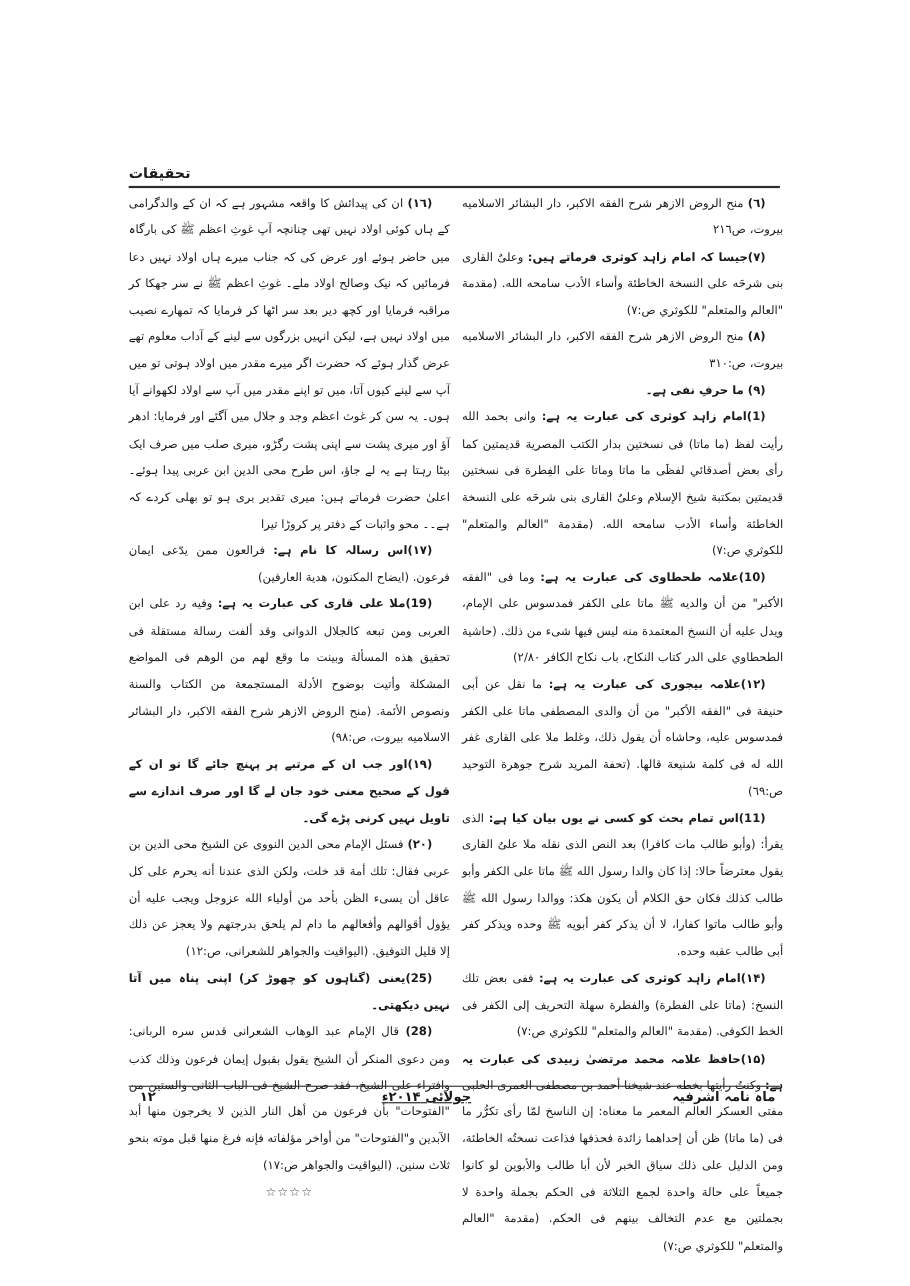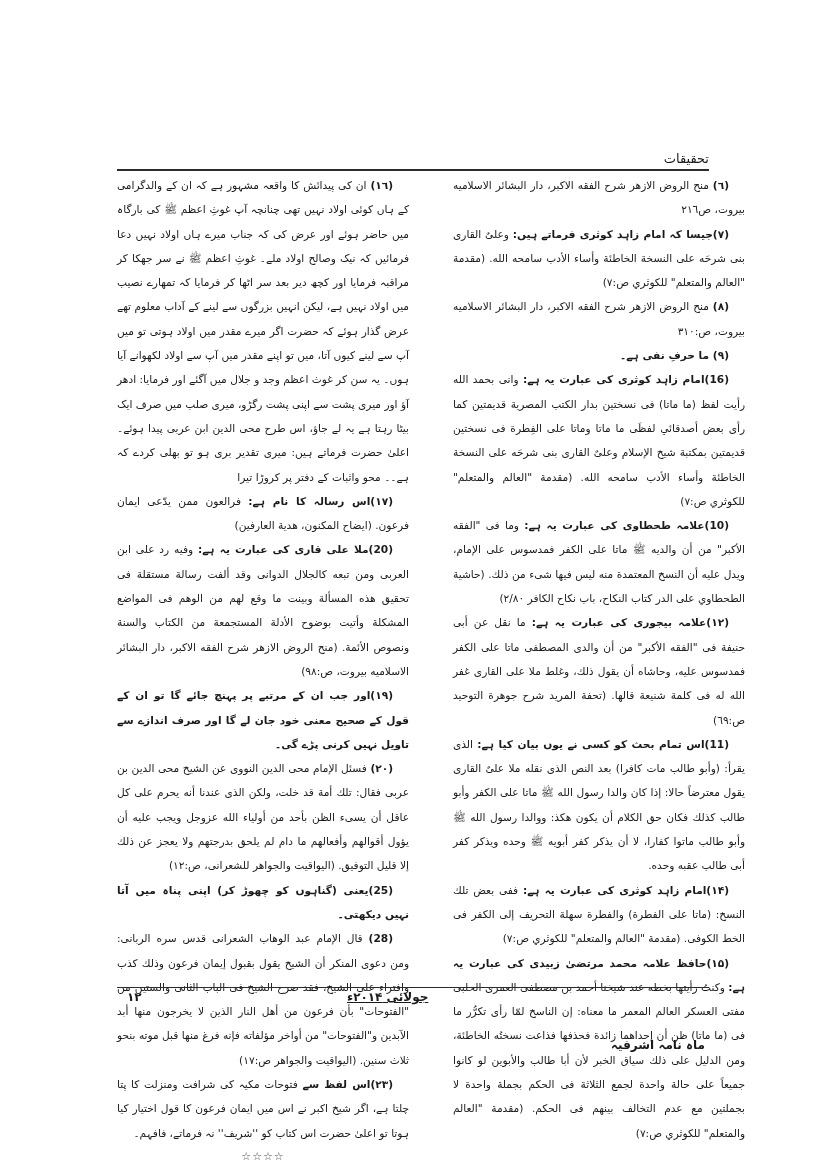--- a/index.html
+++ b/index.html
@@ -1,63 +1,62 @@
 <!DOCTYPE html>
 <html><head>
 <meta charset="utf-8">
 <style>
   html, body { margin: 0; padding: 0; background: #ffffff; }
   body { width: 827px; height: 1169px; position: relative; overflow: hidden;
          font-family: "DejaVu Sans", sans-serif; color: #1a1a1a; }
   .page { position: absolute; left: 117px; top: 0; width: 592px; height: 1169px; }
-  .header-title { position: absolute; top: 151px; left: 0; width: 592px; text-align: right;
-                  font-weight: normal; font-size: 13px; direction: rtl; }
+  .header-title { position: absolute; top: 151px; left: 0; width: 592px; text-align: left;
+                  font-weight: bold; font-size: 13px; direction: rtl; }
   .rule-top { position: absolute; top: 169px; left: 0; width: 592px; height: 2px; background: #2b2b2b; }
   .col { position: absolute; top: 173px; width: 292px; direction: rtl; text-align: justify;
          font-size: 10.6px; line-height: 24.3px; }
-  .col-right { left: 303px; margin-left: 33px; }
+  .col-right { left: 303px; }
   .col-left { left: 0; }
   .note { margin: 0; text-indent: 16px; }
   .note .lead { font-weight: bold; }
   .stars { text-align: center; text-indent: 0; letter-spacing: 1px; color: #555; font-size: 11px; }
   .rule-bottom { position: absolute; top: 987px; left: 0; width: 592px; height: 1px; background: #2b2b2b; }
   .footer { position: absolute; top: 990px; left: 0; width: 592px; height: 20px; font-size: 12px; font-weight: bold; }
-  .footer .journal { position: absolute; right: 4px; top: 0; direction: rtl; margin-top: 48px; }
+  .footer .journal { position: absolute; right: 4px; top: 0; direction: rtl; }
   .footer .date { position: absolute; left: 230px; top: 0; direction: rtl; text-decoration: underline; }
   .footer .pageno { position: absolute; left: 10px; top: 0; direction: rtl; }
 </style>
 </head>
 <body>
 
 <div class="page">
   <div class="header-title">تحقیقات</div>
   <div class="rule-top"></div>
 
   <div class="col col-right">
     <p class="note"><span class="lead">(٦)</span> <span>منح الروض الازهر شرح الفقه الاکبر، دار البشائر الاسلامیه بیروت، ص٢١٦</span></p>
     <p class="note"><span class="lead">(۷)جیسا کہ امام زاہد کوثری فرماتے ہیں:</span> <span>وعلیٌ القاری بنی شرحَه علی النسخة الخاطئة وأساء الأدب سامحه الله. (مقدمة "العالم والمتعلم" للكوثري ص:٧)</span></p>
     <p class="note"><span class="lead">(٨)</span> <span>منح الروض الازهر شرح الفقه الاکبر، دار البشائر الاسلامیه بیروت، ص:٣١٠</span></p>
     <p class="note"><span class="lead">(۹) ما حرفِ نفی ہے۔</span> <span></span></p>
-    <p class="note"><span class="lead">(16)امام زاہد کوثری کی عبارت یہ ہے:</span> <span>وانی بحمد الله رأيت لفظ (ما ماتا) فی نسختين بدار الكتب المصرية قديمتين كما رأى بعض أصدقائي لفظَی ما ماتا وماتا على الفِطرة فی نسختين قديمتين بمكتبة شيخ الإسلام وعلیٌ القاری بنی شرحَه على النسخة الخاطئة وأساء الأدب سامحه الله. (مقدمة "العالم والمتعلم" للكوثري ص:٧)</span></p>
+    <p class="note"><span class="lead">(1)امام زاہد کوثری کی عبارت یہ ہے:</span> <span>وانی بحمد الله رأيت لفظ (ما ماتا) فی نسختين بدار الكتب المصرية قديمتين كما رأى بعض أصدقائي لفظَی ما ماتا وماتا على الفِطرة فی نسختين قديمتين بمكتبة شيخ الإسلام وعلیٌ القاری بنی شرحَه على النسخة الخاطئة وأساء الأدب سامحه الله. (مقدمة "العالم والمتعلم" للكوثري ص:٧)</span></p>
     <p class="note"><span class="lead">(10)علامہ طحطاوی کی عبارت یہ ہے:</span> <span>وما فی "الفقه الأكبر" من أن والديه ﷺ ماتا على الكفر فمدسوس على الإمام، ويدل عليه أن النسخ المعتمدة منه ليس فيها شیء من ذلك. (حاشية الطحطاوي على الدر كتاب النكاح، باب نكاح الكافر ٢/٨٠)</span></p>
     <p class="note"><span class="lead">(۱۲)علامہ بیجوری کی عبارت یہ ہے:</span> <span>ما نقل عن أبی حنيفة فی "الفقه الأكبر" من أن والدی المصطفى ماتا على الكفر فمدسوس عليه، وحاشاه أن يقول ذلك، وغلط ملا على القاری غفر الله له فی كلمة شنيعة قالها. (تحفة المريد شرح جوهرة التوحيد ص:٦٩)</span></p>
     <p class="note"><span class="lead">(11)اس تمام بحث کو کسی نے یوں بیان کیا ہے:</span> <span>الذی يقرأ: (وأبو طالب مات كافرا) بعد النص الذی نقله ملا علیٌ القاری يقول معترضاً حالا: إذا كان والدا رسول الله ﷺ ماتا على الكفر وأبو طالب كذلك فكان حق الكلام أن يكون هكذ: ووالدا رسول الله ﷺ وأبو طالب ماتوا كفارا، لا أن يذكر كفر أبويه ﷺ وحده ويذكر كفر أبی طالب عقبه وحده.</span></p>
     <p class="note"><span class="lead">(۱۴)امام زاہد کوثری کی عبارت یہ ہے:</span> <span>ففی بعض تلك النسخ: (ماتا على الفطرة) والفطرة سهلة التحريف إلى الكفر فی الخط الكوفی. (مقدمة "العالم والمتعلم" للكوثري ص:٧)</span></p>
     <p class="note"><span class="lead">(۱۵)حافظ علامہ محمد مرتضیٰ زبیدی کی عبارت یہ ہے:</span> <span>وكنتُ رأيتها بخطه عند شيخنا أحمد بن مصطفى العمری الحلبی مفتی العسكر العالم المعمر ما معناه: إن الناسخ لمّا رأى تكرُّر ما فی (ما ماتا) ظن أن إحداهما زائدة فحذفها فذاعت نسختُه الخاطئة، ومن الدليل على ذلك سياق الخبر لأن أبا طالب والأبوين لو كانوا جميعاً على حالة واحدة لجمع الثلاثة فی الحكم بجملة واحدة لا بجملتين مع عدم التخالف بينهم فی الحكم. (مقدمة "العالم والمتعلم" للكوثري ص:٧)</span></p>
   </div>
 
   <div class="col col-left">
     <p class="note"><span class="lead">(۱٦)</span> <span>ان کی پیدائش کا واقعہ مشہور ہے کہ ان کے والدگرامی کے ہاں کوئی اولاد نہیں تھی چنانچہ آپ غوثِ اعظم ﷺ کی بارگاہ میں حاضر ہوئے اور عرض کی کہ جناب میرے ہاں اولاد نہیں دعا فرمائیں کہ نیک وصالح اولاد ملے۔ غوثِ اعظم ﷺ نے سر جھکا کر مراقبہ فرمایا اور کچھ دیر بعد سر اٹھا کر فرمایا کہ تمھارے نصیب میں اولاد نہیں ہے، لیکن انہیں بزرگوں سے لینے کے آداب معلوم تھے عرض گذار ہوئے کہ حضرت اگر میرے مقدر میں اولاد ہوتی تو میں آپ سے لینے کیوں آتا، میں تو اپنے مقدر میں آپ سے اولاد لکھوانے آیا ہوں۔ یہ سن کر غوث اعظم وجد و جلال میں آگئے اور فرمایا: ادھر آؤ اور میری پشت سے اپنی پشت رگڑو، میری صلب میں صرف ایک بیٹا رہتا ہے یہ لے جاؤ، اس طرح محی الدین ابن عربی پیدا ہوئے۔ اعلیٰ حضرت فرماتے ہیں: میری تقدیر بری ہو تو بھلی کردے کہ ہے۔۔ محو واثبات کے دفتر پر کروڑا تیرا</span></p>
     <p class="note"><span class="lead">(۱۷)اس رسالہ کا نام ہے:</span> <span>فرالعون ممن يدّعى ايمان فرعون. (ايضاح المكنون، هدية العارفين)</span></p>
-    <p class="note"><span class="lead">(20)ملا علی قاری کی عبارت یہ ہے:</span> <span>وفيه رد على ابن العربی ومن تبعه كالجلال الدوانی وقد ألفت رسالة مستقلة فی تحقيق هذه المسألة وبينت ما وقع لهم من الوهم فی المواضع المشكلة وأتيت بوضوح الأدلة المستجمعة من الكتاب والسنة ونصوص الأئمة. (منح الروض الازهر شرح الفقه الاکبر، دار البشائر الاسلامیه بیروت، ص:٩٨)</span></p>
+    <p class="note"><span class="lead">(19)ملا علی قاری کی عبارت یہ ہے:</span> <span>وفيه رد على ابن العربی ومن تبعه كالجلال الدوانی وقد ألفت رسالة مستقلة فی تحقيق هذه المسألة وبينت ما وقع لهم من الوهم فی المواضع المشكلة وأتيت بوضوح الأدلة المستجمعة من الكتاب والسنة ونصوص الأئمة. (منح الروض الازهر شرح الفقه الاکبر، دار البشائر الاسلامیه بیروت، ص:٩٨)</span></p>
     <p class="note"><span class="lead">(۱۹)اور جب ان کے مرتبے پر پہنچ جائے گا تو ان کے قول کے صحیح معنی خود جان لے گا اور صرف اندازے سے تاویل نہیں کرنی پڑے گی۔</span> <span></span></p>
     <p class="note"><span class="lead">(٢٠)</span> <span>فسئل الإمام محى الدين النووی عن الشيخ محى الدين بن عربی فقال: تلك أمة قد خلت، ولكن الذی عندنا أنه يحرم على كل عاقل أن يسیء الظن بأحد من أولياء الله عزوجل ويجب عليه أن يؤول أقوالهم وأفعالهم ما دام لم يلحق بدرجتهم ولا يعجز عن ذلك إلا قليل التوفيق. (اليواقيت والجواهر للشعرانی، ص:١٢)</span></p>
     <p class="note"><span class="lead">(25)یعنی (گناہوں کو چھوڑ کر) اپنی پناہ میں آتا نہیں دیکھتی۔</span> <span></span></p>
     <p class="note"><span class="lead">(28)</span> <span>قال الإمام عبد الوهاب الشعرانی قدس سره الربانی: ومن دعوى المنكر أن الشيخ يقول بقبول إيمان فرعون وذلك كذب وافتراء على الشيخ، فقد صرح الشيخ فی الباب الثانی والستين من "الفتوحات" بأن فرعون من أهل النار الذين لا يخرجون منها أبد الآبدين و"الفتوحات" من أواخر مؤلفاته فإنه فرغ منها قبل موته بنحو ثلاث سنين. (اليواقيت والجواهر ص:١٧)</span></p>
-    <p class="note"><span class="lead">(۲۳)اس لفظ سے</span> <span>فتوحات مکیہ کی شرافت ومنزلت کا پتا چلتا ہے، اگر شیخ اکبر نے اس میں ایمان فرعون کا قول اختیار کیا ہوتا تو اعلیٰ حضرت اس کتاب کو ''شریف'' نہ فرماتے، فافہم۔</span></p>
     <p class="note stars">☆☆☆☆</p>
   </div>
 
   <div class="rule-bottom"></div>
   <div class="footer">
     <span class="journal">ماہ نامہ اشرفیہ</span>
     <span class="date">جولائی ۲۰۱۴ء</span>
     <span class="pageno">۱۲</span>
   </div>
 </div>

